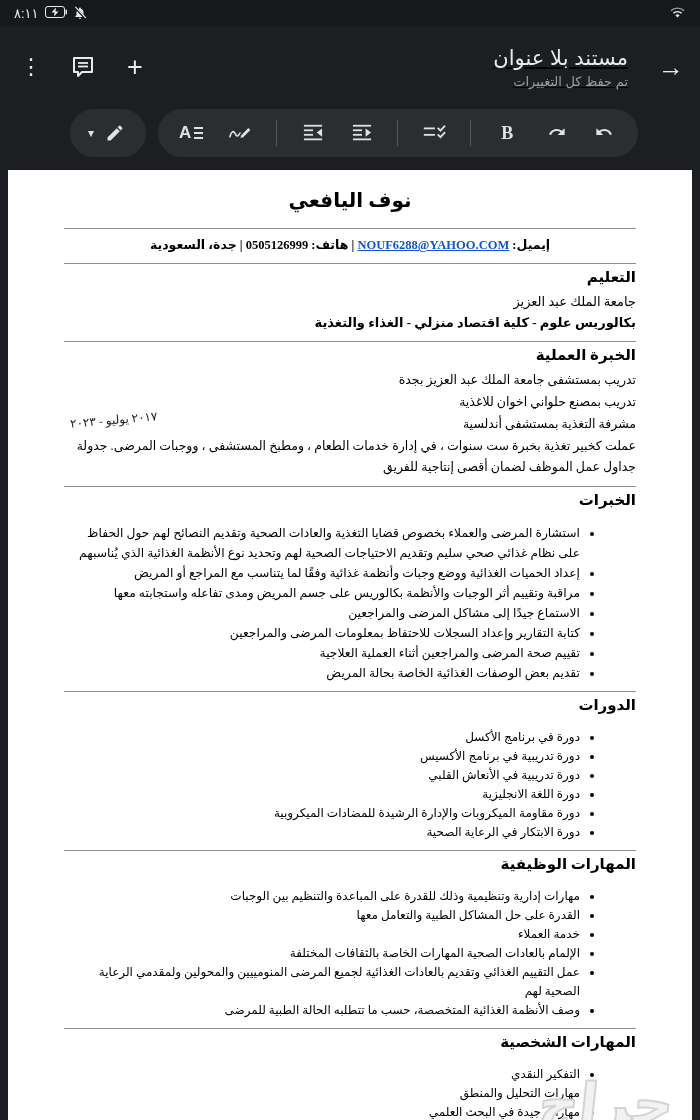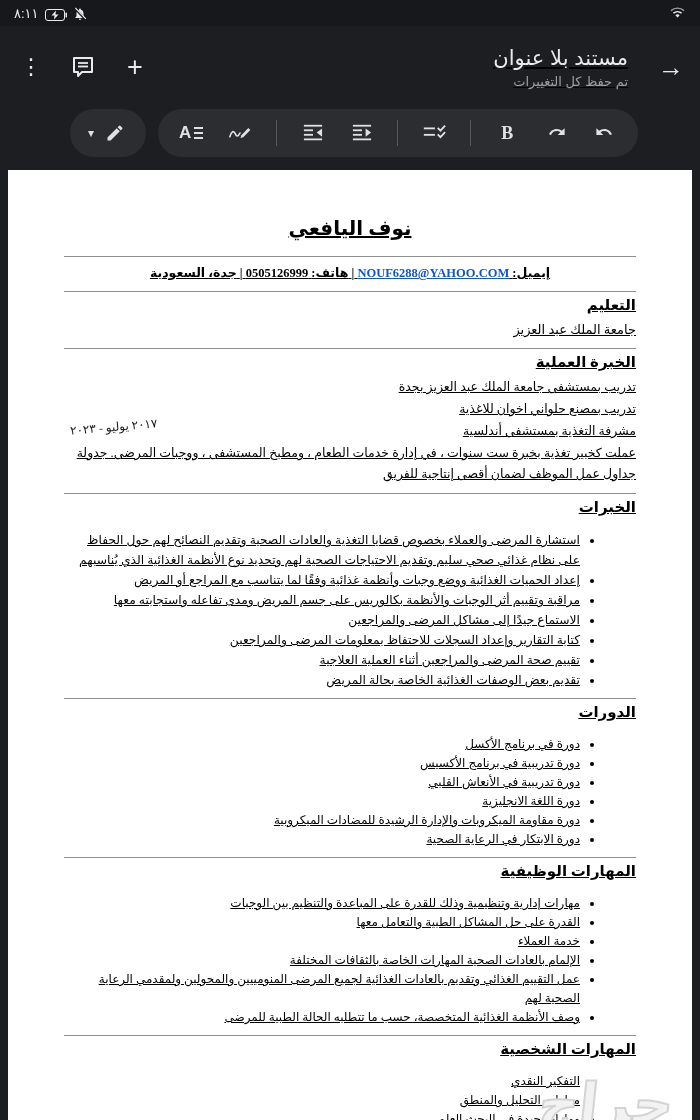--- a/index.html
+++ b/index.html
@@ -2,21 +2,21 @@
 <html lang="ar" dir="rtl"><head>
 <meta charset="utf-8">
 <style>
   * { margin:0; padding:0; box-sizing:border-box; }
   html,body { width:700px; height:1120px; overflow:hidden; }
   body { background:#1d1e21; font-family:"Liberation Sans","DejaVu Sans",sans-serif; }
 
   
   .status-bar { height:26px; background:#17181b; display:flex; direction:ltr;
     align-items:center; justify-content:space-between; padding:0 14px; color:#e8eaed; }
-  .status-left { display:flex; align-items:flex-end; gap:6px; font-size:13px; }
+  .status-left { display:flex; align-items:flex-start; gap:6px; font-size:13px; }
   .status-right { display:flex; align-items:center; }
   .sicon { display:inline-flex; align-items:center; }
 
   
   .app-bar { height:82px; background:#1d1e21; display:flex; flex-direction:row;
     direction:rtl; align-items:center; padding:0 14px; gap:14px; }
   .back-arrow { color:#e8eaed; font-size:26px; line-height:1; padding:4px 2px; cursor:pointer; }
   .title-block { text-align:right; margin-right:14px; flex:1 1 auto; min-width:0;text-decoration:underline; }
   .doc-title { color:#e8eaed; font-size:21px; line-height:26px; }
   .doc-subtitle { color:#9aa0a6; font-size:13px; margin-top:3px; }
@@ -41,22 +41,22 @@
   .caret { font-size:12px; color:#dfe1e5; }
   .tdivider { width:1px; height:26px; background:#55585d; }
   .bold-glyph { font-size:18px; font-weight:bold; font-family:"Liberation Serif",serif; }
   .format-a { font-size:17px; font-weight:bold; margin-right:3px; }
   .abar-stack { display:inline-flex; flex-direction:column; gap:3px; }
   .abar-stack i { display:block; width:9px; height:2px; background:#dfe1e5; }
 
   
   .doc-area { position:relative; height:954px; background:#1d1e21; padding:4px 8px 0; }
   .page { position:relative; background:#ffffff; height:100%; overflow:hidden;
-    padding:40px 56px 0; direction:rtl;
-    font-family:"Liberation Serif","DejaVu Sans",serif; color:#000;text-decoration:underline; }
+    padding:12px 56px 0; direction:rtl;
+    font-family:"Liberation Serif","DejaVu Sans",serif; color:#000; }
 
   .cv-title { text-align:center; font-size:20px; font-weight:bold; padding:6px 0 8px; }
   hr.rule { border:none; border-top:1px solid #8f8f8f; margin-top:8px; }
   .contact-line { text-align:center; font-size:12.5px; font-weight:bold; line-height:20px; margin-top:6px; }
   .contact-line .link { color:#1155cc; text-decoration:underline; }
   .ltr { direction:ltr; unicode-bidi:embed; }
 
   .sec-heading { font-size:15px; font-weight:bold; margin-top:4px; line-height:18px; }
   .edu-line { font-size:13px; line-height:21px; }
   .edu-line.bold { font-weight:bold; }
@@ -210,20 +210,21 @@
       <span>هاتف:</span>
       <span class="ltr">0505126999</span>
       <span>|</span>
       <span>جدة، السعودية</span>
     </div>
     <hr class="rule">
 
     <div class="sec-heading">التعليم</div>
     <div class="edu-block">
       <div class="edu-line">جامعة الملك عبد العزيز</div>
+      <div class="edu-line bold">بكالوريس علوم - كلية اقتصاد منزلي - الغذاء والتغذية</div>
     </div>
     <hr class="rule">
 
     <div class="sec-heading">الخبرة العملية</div>
     <div class="exp-block">
       <div class="job-line">تدريب بمستشفى جامعة الملك عبد العزيز بجدة</div>
       <div class="job-line">تدريب بمصنع حلواني اخوان للاغذية</div>
       <div class="job-line">مشرفة التغذية بمستشفى أندلسية</div>
       <span class="date-range">٢٠١٧ يوليو - ٢٠٢٣</span>
       <div class="exp-summary">عملت كخبير تغذية بخبرة ست سنوات ، في إدارة خدمات الطعام ، ومطبخ المستشفى ، ووجبات المرضى. جدولة جداول عمل الموظف لضمان أقصى إنتاجية للفريق</div>

